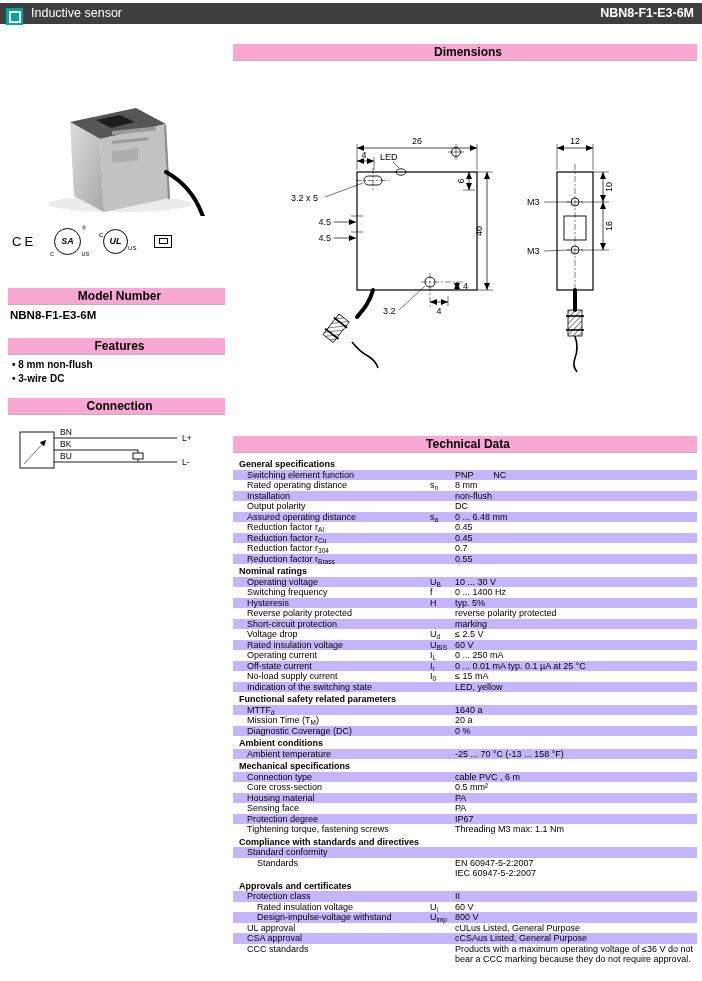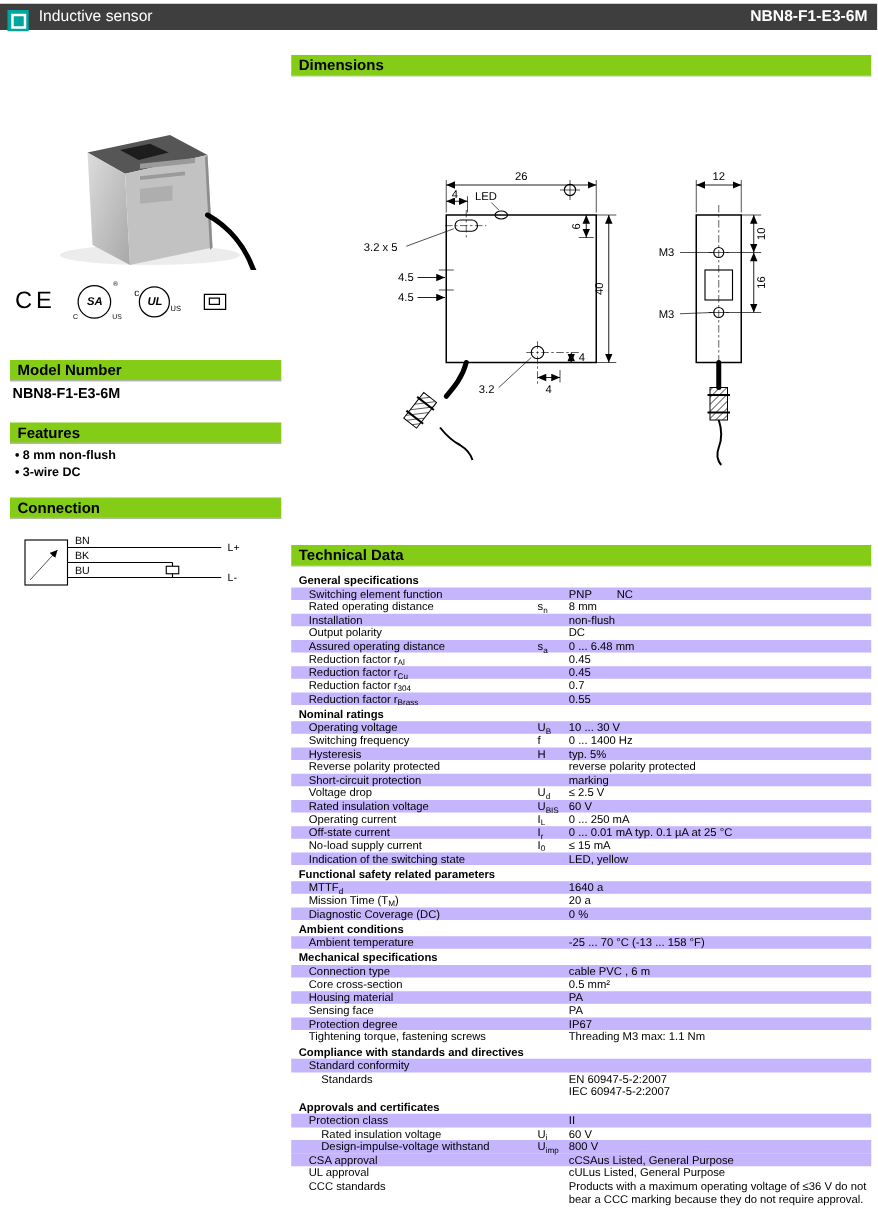--- a/index.html
+++ b/index.html
@@ -7,29 +7,29 @@
         font-family:"Liberation Sans",sans-serif;color:#000;}
 
   
   .hdr{position:absolute;left:0;top:3px;width:702px;height:21px;background:#3e3e3e;}
   .hdr-icon{position:absolute;left:6px;top:5px;width:17px;height:17px;background:#00a5a0;}
   .hdr-icon-inner{position:absolute;left:3px;top:3px;width:8px;height:8px;border:2px solid #fff;}
   .hdr-title{position:absolute;left:31px;top:0;line-height:21px;color:#fff;font-weight:normal;font-size:12.5px;}
   .hdr-model{position:absolute;right:8px;top:0;line-height:21px;color:#fff;font-weight:bold;font-size:12.5px;}
 
   
-  .bar{position:absolute;background:#84cc16;border-bottom:1px solid #b5b5b5;
-       font-weight:bold;font-size:12px;line-height:17px;height:17px;padding-left:6px;box-sizing:border-box;}
+  .bar{position:absolute;background:#f9a8d4;border-bottom:1px solid #b5b5b5;
+       font-weight:bold;font-size:12px;line-height:17px;height:17px;padding-left:6px;box-sizing:border-box;text-align:center;}
   .bar-l{left:8px;width:217px;}
   .bar-r{left:233px;width:464px;}
 
   
   .photo{position:absolute;left:8px;top:44px;width:217px;height:172px;}
   .certs{position:absolute;left:12px;top:224px;width:210px;height:34px;display:flex;align-items:center;gap:18px;}
-  .ce{font-size:19px;letter-spacing:3px;font-weight:normal;}
+  .ce{font-size:13px;letter-spacing:3px;font-weight:normal;}
   .mark{position:relative;}
   .circ{width:25px;height:25px;border:1.5px solid #000;border-radius:50%;display:flex;align-items:center;justify-content:center;
         font-weight:bold;font-style:italic;font-size:9px;}
   .tiny{position:absolute;font-size:5.5px;font-style:normal;font-weight:normal;}
   .ulwrap{display:flex;align-items:flex-start;}
   .ul-c{font-size:8px;margin-top:1px;}
   .ul-us{font-size:6px;margin-top:16px;}
   .cls2{width:16px;height:11px;border:1.3px solid #000;display:flex;align-items:center;justify-content:center;}
   .cls2-in{width:7px;height:4px;border:1.2px solid #000;}
 
@@ -445,30 +445,30 @@
       <div class="t-row">
         <div class="t-label ind">Rated insulation voltage</div>
         <div class="t-sym">U<sub>i</sub></div>
         <div class="t-val">60 V</div>
       </div>
       <div class="t-row shade">
         <div class="t-label ind">Design-impulse-voltage withstand</div>
         <div class="t-sym">U<sub>imp</sub></div>
         <div class="t-val">800 V</div>
       </div>
+      <div class="t-row">
+        <div class="t-label">UL approval</div>
+        <div class="t-sym"></div>
+        <div class="t-val">cULus Listed, General Purpose</div>
+      </div>
       <div class="t-row shade">
         <div class="t-label">CSA approval</div>
         <div class="t-sym"></div>
         <div class="t-val">cCSAus Listed, General Purpose</div>
       </div>
       <div class="t-row">
-        <div class="t-label">UL approval</div>
-        <div class="t-sym"></div>
-        <div class="t-val">cULus Listed, General Purpose</div>
-      </div>
-      <div class="t-row">
         <div class="t-label">CCC standards</div>
         <div class="t-sym"></div>
         <div class="t-val">Products with a maximum operating voltage of ≤36 V do not bear a CCC marking because they do not require approval.</div>
       </div>
     </div>
 
 </div>
 
 </body></html>

